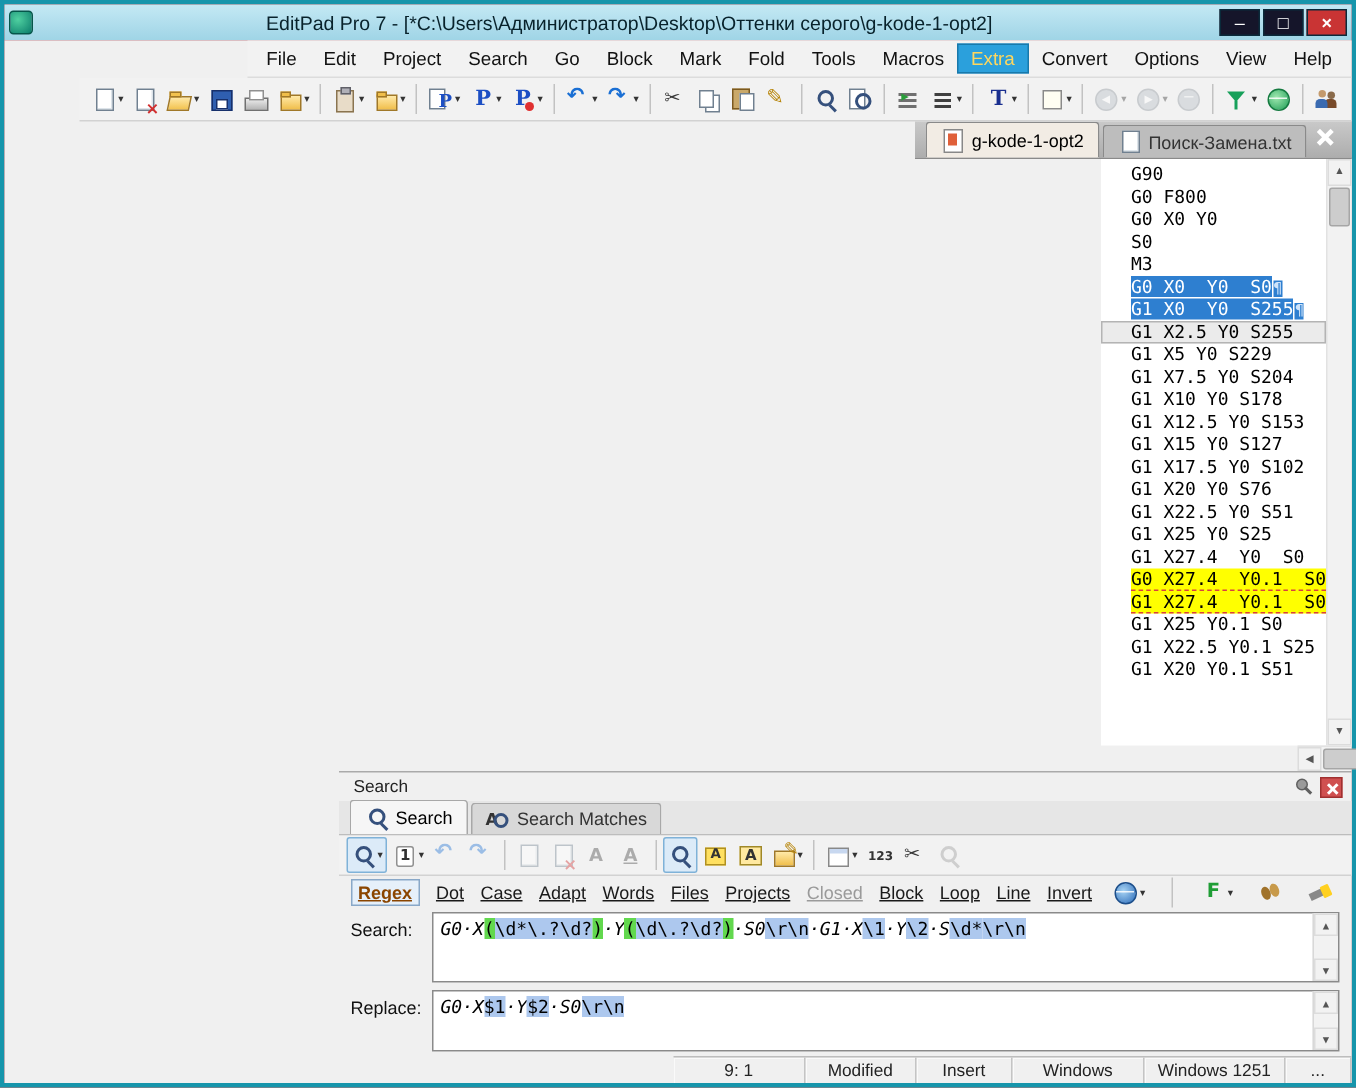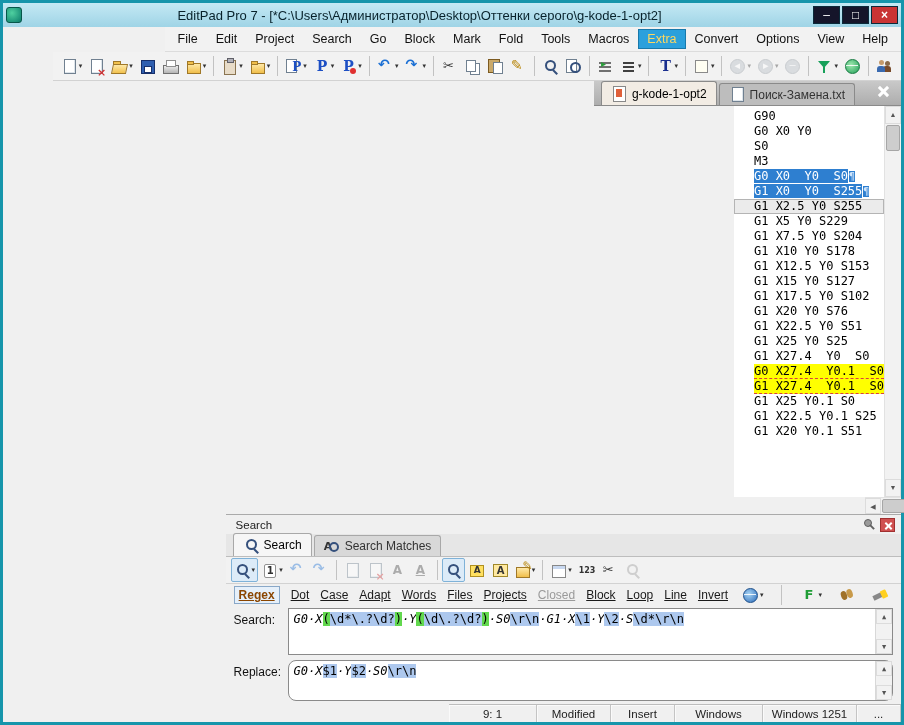--- a/index.html
+++ b/index.html
@@ -86,21 +86,21 @@
   .ic-123::before{content:"123";position:absolute;left:1px;top:4px;font:bold 8px "DejaVu Sans",sans-serif;color:#333;}
   .ic-F::before{content:"F";position:absolute;left:4px;top:0;color:#1f9d35;font:bold 13px "DejaVu Sans",sans-serif;}
   .ic-moth::before{content:"";position:absolute;left:2px;top:4px;width:6px;height:9px;border-radius:50%;background:#a0722a;transform:rotate(-20deg);box-shadow:6px 0 0 #c89a4a;}
   .ic-flash::before{content:"";position:absolute;left:0;top:7px;width:9px;height:5px;background:#888;transform:rotate(-25deg);}
   .ic-flash::after{content:"";position:absolute;left:8px;top:3px;width:6px;height:8px;background:#ffd020;transform:rotate(-25deg);border-radius:1px;}
   .ic-A-mag::before{content:"A";position:absolute;left:0;top:2px;font:bold 11px "DejaVu Sans",sans-serif;color:#333;}
   .ic-A-mag::after{content:"";position:absolute;right:2px;bottom:3px;width:6px;height:6px;border:2px solid #35507c;border-radius:50%;}
   .ic-pin::before{content:"";position:absolute;left:4px;top:3px;width:6px;height:6px;border-radius:50%;background:#9a9a9a;border:1px solid #606060;}
   .ic-pin::after{content:"";position:absolute;left:9px;top:10px;width:6px;height:2px;background:#606060;transform:rotate(45deg);}
   
-  .tabbar{height:25px;display:flex;align-items:flex-end;background:linear-gradient(#c9c9c9,#adadad);border-bottom:1px solid #8a8a8a;padding:0 0 0 7px;flex:0 0 auto;gap:16px;}
+  .tabbar{height:25px;display:flex;align-items:flex-end;background:linear-gradient(#c9c9c9,#adadad);border-bottom:1px solid #8a8a8a;padding:0 0 0 7px;flex:0 0 auto;}
   .tabs{display:flex;align-items:flex-end;flex:1;}
   .doctab{display:flex;align-items:center;gap:4px;height:22px;padding:0 9px;font-size:12px;background:#bdbdbd;border:1px solid #8a8a8a;border-bottom:none;border-radius:3px 3px 0 0;margin-right:2px;color:#333;}
   .doctab.active{background:#f2ece4;color:#000;height:24px;}
   .tab-close{width:22px;height:22px;position:relative;margin:0 6px 2px 0;}
   .tab-close::before,.tab-close::after{content:"";position:absolute;left:4px;top:9px;width:13px;height:3px;background:#fff;transform:rotate(45deg);}
   .tab-close::after{transform:rotate(-45deg);}
   
   .editor-row{flex:1;display:flex;min-height:0;background:#fff;}
   .ed-lines{flex:1;overflow:hidden;padding-top:3px;font:12px/15px "DejaVu Sans Mono",monospace;color:#000;}
   .ed-line{height:15px;padding-left:20px;white-space:pre;}
@@ -127,21 +127,21 @@
   .stab.active{background:#f6f6f6;color:#000;height:23px;}
   .sp-toolbar{height:27px;}
   .sp-options{height:22px;display:flex;align-items:center;gap:11px;padding:0 8px;font-size:12px;flex:0 0 auto;}
   .opt{text-decoration:underline;color:#1a1a1a;}
   .opt.active{border:1px solid #89a8c8;background:#e6f0fa;padding:1px 4px;color:#8a4500;font-weight:bold;}
   .opt.disabled{color:#9a9a9a;}
   .field-row{display:flex;align-items:flex-start;padding:2px 8px 3px;gap:6px;}
   .field-row label{width:48px;font-size:12px;padding-top:5px;color:#111;}
   .field{flex:1;position:relative;background:#fff;border:1px solid #8a8a8a;font:12px/16px "DejaVu Sans Mono",monospace;padding:2px 22px 2px 5px;}
   .field.search{height:47px;}
-  .field.replace{height:41px;border-radius:8px;}
+  .field.replace{height:41px;}
   .fs{position:absolute;top:0;right:0;bottom:0;width:17px;background:#f2f2f2;border-left:1px solid #d8d8d8;display:flex;flex-direction:column;justify-content:space-between;}
   .fs div{height:15px;text-align:center;font-size:7px;line-height:15px;color:#555;border:1px solid #dcdcdc;background:#f2f2f2;}
   .sg-p{color:#000;font-style:italic;} .sg-g{background:#62d84e;} .sg-b{background:#adc8ee;}
   
   .statusbar{height:18px;display:flex;align-items:stretch;background:#f0f0f0;border-top:1px solid #bdbdbd;font-size:11.5px;color:#222;flex:0 0 auto;}
   .sb-cell{display:flex;align-items:center;justify-content:center;border-right:1px solid #c4c4c4;box-shadow:inset 1px 1px 0 #fafafa;padding:0 6px;}
   .sb-cell:nth-child(1){width:88px;} .sb-cell:nth-child(2){width:74px;} .sb-cell:nth-child(3){width:64px;}
   .sb-cell:nth-child(4){width:88px;} .sb-cell:nth-child(5){width:94px;} .sb-cell:nth-child(6){width:44px;}
   .sb-fill{flex:1;}
 </style>
@@ -301,20 +301,21 @@
           <div class="doctab">
             <span class="ic ic-page-gray"></span>
             <span>Поиск-Замена.txt</span>
           </div>
         </div>
       <div class="tab-close"></div>
     </div>
     <div class="editor-row">
       <div class="ed-lines">
           <div class="ed-line"><span>G90</span></div>
+          <div class="ed-line"><span>G0 F800</span></div>
           <div class="ed-line"><span>G0 X0 Y0</span></div>
           <div class="ed-line"><span>S0</span></div>
           <div class="ed-line"><span>M3</span></div>
           <div class="ed-line"><span class="sel">G0 X0  Y0  S0</span><span class="sel eol">¶</span></div>
           <div class="ed-line"><span class="sel">G1 X0  Y0  S255</span><span class="sel eol">¶</span></div>
           <div class="ed-line cur"><span>G1 X2.5 Y0 S255</span></div>
           <div class="ed-line"><span>G1 X5 Y0 S229</span></div>
           <div class="ed-line"><span>G1 X7.5 Y0 S204</span></div>
           <div class="ed-line"><span>G1 X10 Y0 S178</span></div>
           <div class="ed-line"><span>G1 X12.5 Y0 S153</span></div>

